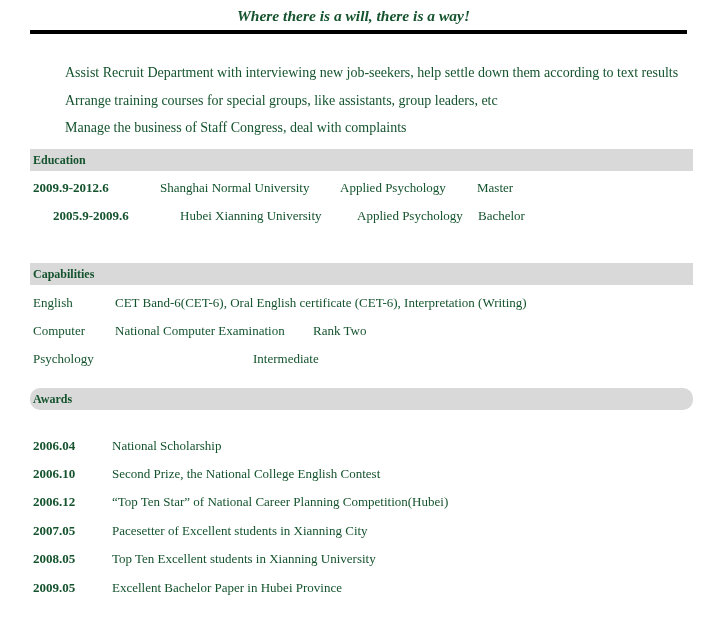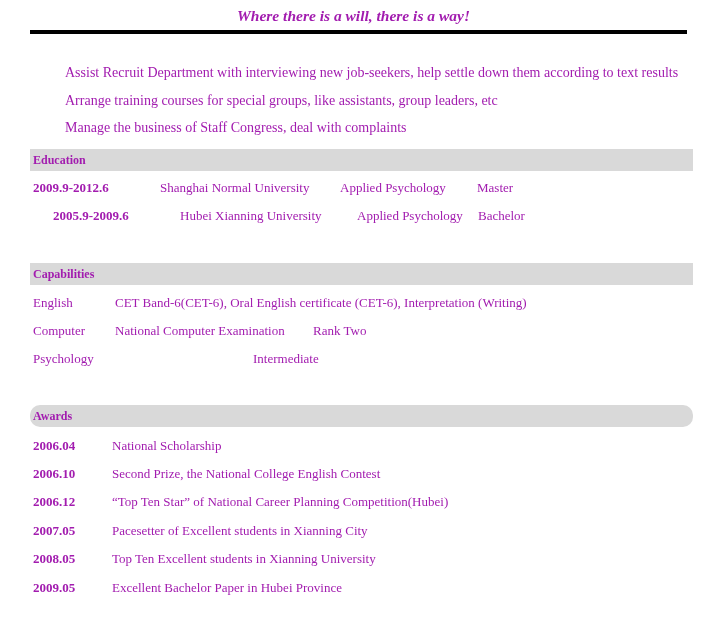--- a/index.html
+++ b/index.html
@@ -2,21 +2,21 @@
 <html><head>
 <meta charset="utf-8">
 <style>
   html, body { margin: 0; padding: 0; background: #ffffff; }
   .page {
     position: relative;
     width: 707px;
     height: 627px;
     background: #ffffff;
     font-family: "Liberation Serif", serif;
-    color: #a21caf;
+    color: #14532d;
     overflow: hidden;
   }
   .doc-title {
     position: absolute;
     top: 6px; left: 0; width: 707px;
     text-align: center;
     font-size: 15.5px;
     font-weight: bold;
     font-style: italic;
     line-height: 20px;
@@ -40,21 +40,21 @@
   .duty-3 { top: 120px; }
   .section-bar {
     position: absolute;
     left: 30px;
     width: 663px;
     height: 22px;
     background: #d9d9d9;
   }
   .bar-education    { top: 149px; }
   .bar-capabilities { top: 263px; }
-  .bar-awards       { top: 405px; border-radius: 10px; }
+  .bar-awards       { top: 388px; border-radius: 10px; }
   .section-label {
     position: absolute;
     left: 3px; top: 0;
     font-size: 12px;
     font-weight: bold;
     line-height: 22px;
   }
   .row {
     position: absolute;
     left: 0;

